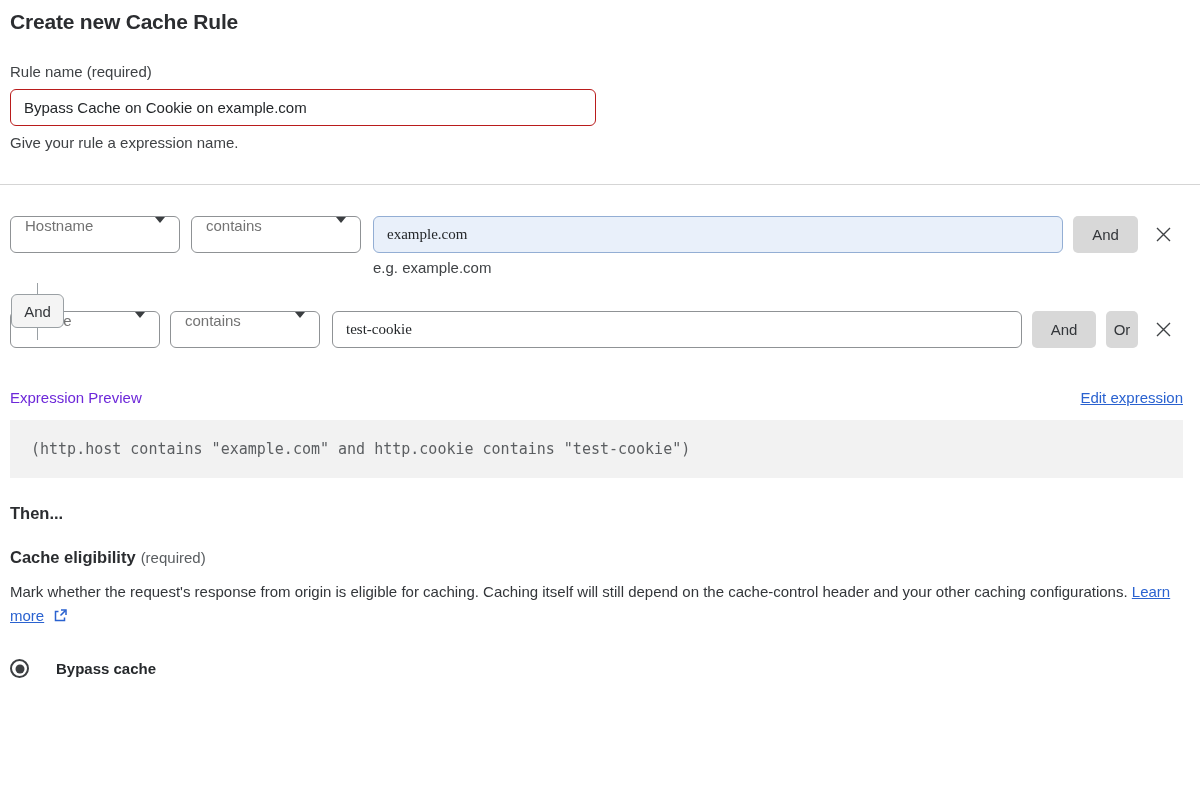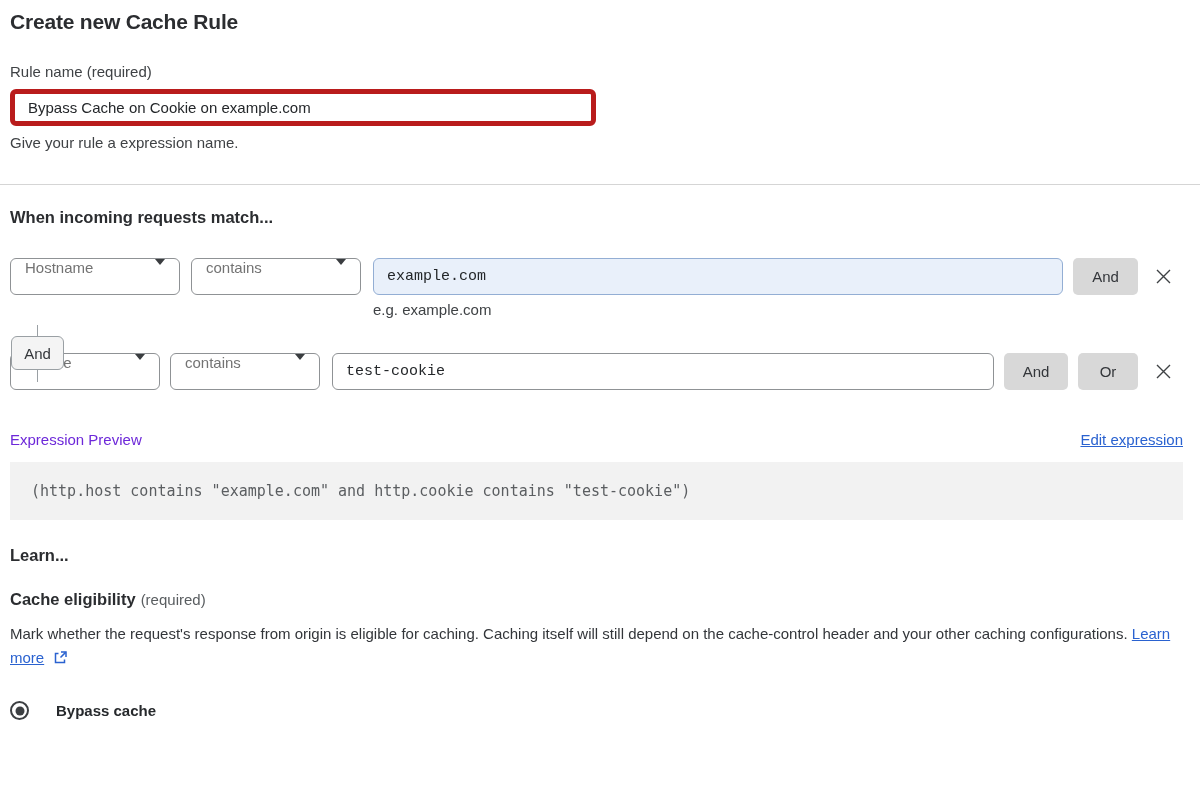--- a/index.html
+++ b/index.html
@@ -14,21 +14,21 @@
 
   .page-title {
     font-size: 21px; font-weight: 700; color: #2b2d30; letter-spacing: -0.2px;
   }
 
   .field-label { font-size: 15px; color: #3f4245; margin-top: 29px; }
 
   .rule-name-input {
     margin-top: 9px; display: block;
     width: 586px; height: 37px;
-    border: 5px solid #b91c1c; border-radius: 6px;
+    border: 1px solid #b91c1c; border-radius: 6px;
     padding: 0 13px; font-size: 15px; color: #24272a;
     font-family: "Liberation Sans", sans-serif;
     background: #fff; outline: none;
   }
   .helper-text { font-size: 15px; color: #3f4245; margin-top: 8px; }
 
   .divider { border: none; border-top: 1px solid #d5d5d5; margin: 33px -17px 0 -10px; }
 
   .section-heading { font-size: 16.5px; font-weight: 700; color: #2b2d30; margin-top: 23px; }
 
@@ -49,30 +49,30 @@
     border-left: 5px solid transparent; border-right: 5px solid transparent;
     border-top: 6px solid #3a3d40; margin-left: 8px; flex: none;
   }
   .w170 { width: 170px; } .w150 { width: 150px; }
   .mr11 { margin-right: 11px; } .mr12 { margin-right: 12px; } .mr10 { margin-right: 10px; } .mr15 { margin-right: 15px; }
 
   .value-input {
     flex: 1 1 auto; height: 37px;
     border: 1px solid #8f9295; border-radius: 6px;
     padding: 0 13px; font-size: 15px; color: #24272a;
-    font-family: Liberation Mono, monospace; outline: none; min-width: 0;
+    font-family: Liberation Serif, serif; outline: none; min-width: 0;
   }
   .value-input.highlight { background: #e9f0fa; border-color: #93aed4; }
 
   .logic-btn {
     height: 37px; border: none; border-radius: 5px; background: #d8d8d8;
     font-size: 15px; color: #33363a; font-family: "Liberation Sans", sans-serif;
     cursor: pointer; flex: none;
   }
-  .w65 { width: 65px; } .w64 { width: 64px; } .w56 { width: 60px; text-align: center; }
+  .w65 { width: 65px; } .w64 { width: 64px; } .w56 { width: 32px; text-align: center; }
 
   .remove-btn {
     width: 20px; height: 20px; flex: none; background: none; border: none;
     cursor: pointer; padding: 0; margin-right: 10px; display: flex; align-items: center; justify-content: center;
   }
 
   .row-hint { font-size: 15px; color: #3f4245; margin-top: 6px; }
   .hint-1 { margin-left: 363px; }
   .hint-2 { margin-left: 332px; }
   .row-2 { margin-top: 35px; }
@@ -126,21 +126,20 @@
 <div class="page">
 
   <h1 class="page-title">Create new Cache Rule</h1>
 
   <div class="field-label">Rule name (required)</div>
   <input class="rule-name-input" type="text" value="Bypass Cache on Cookie on example.com" style="">
   <div class="helper-text">Give your rule a expression name.</div>
 
   <hr class="divider">
 
-  <h2 class="section-heading">When incoming requests match...</h2>
 
   <div class="conditions">
 
 
     <div class="cond-row">
       <div class="select w170 mr11">
         <span>Hostname</span>
         <span class="caret"></span>
       </div>
       <div class="select w170 mr12">
@@ -180,21 +179,21 @@
     </div>
 
   </div>
 
   <div class="expr-header">
     <span class="expr-label">Expression Preview</span>
     <a class="link">Edit expression</a>
   </div>
   <div class="code-block">(http.host contains "example.com" and http.cookie contains "test-cookie")</div>
 
-  <h2 class="section-heading then-heading">Learn...</h2>
+  <h2 class="section-heading then-heading">Then...</h2>
 
   <h3 class="section-heading eligibility-heading">
     <span>Cache eligibility</span><span class="req">(required)</span>
   </h3>
 
   <p class="description">
     <span>Mark whether the request's response from origin is eligible for caching. Caching itself will still depend on the cache-control header and your other caching configurations.</span>
     <a class="link">Learn more</a>
     <svg class="ext-icon" width="15" height="15" viewBox="0 0 15 15">
       <path d="M5.5 3.5 H2.5 V12.5 H11.5 V9.5" fill="none" stroke="#2a62d0" stroke-width="1.5"></path>

